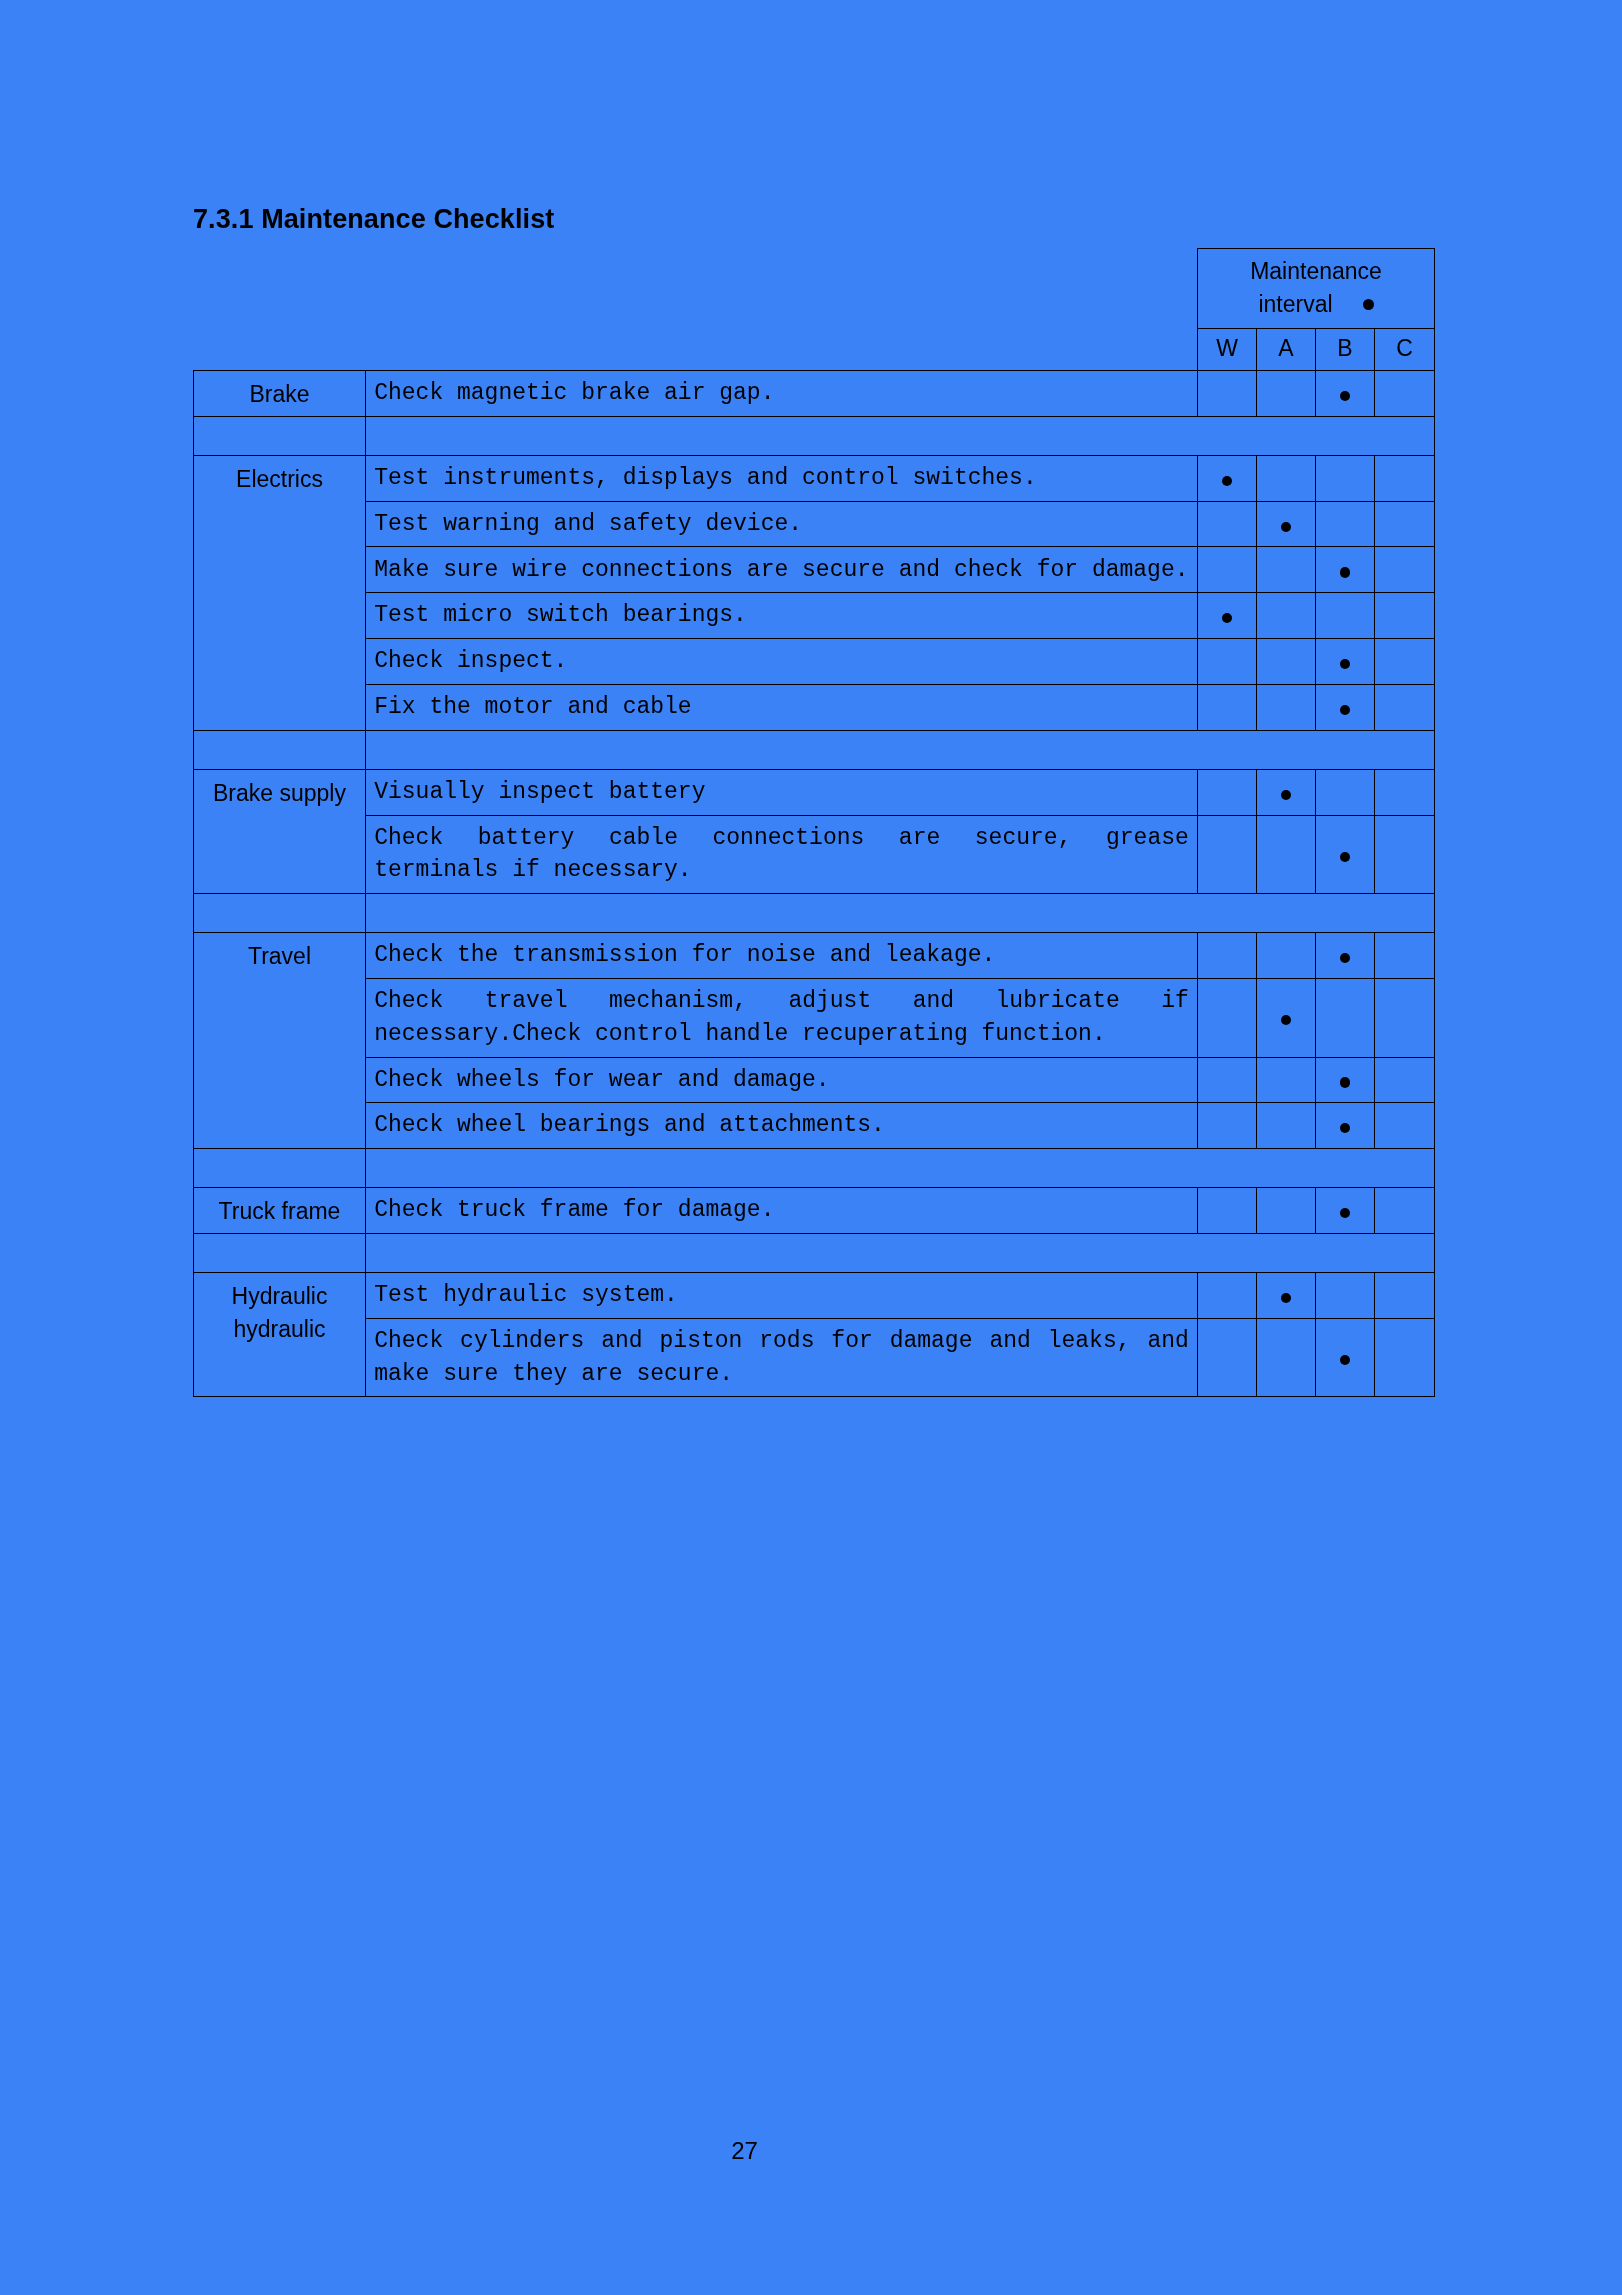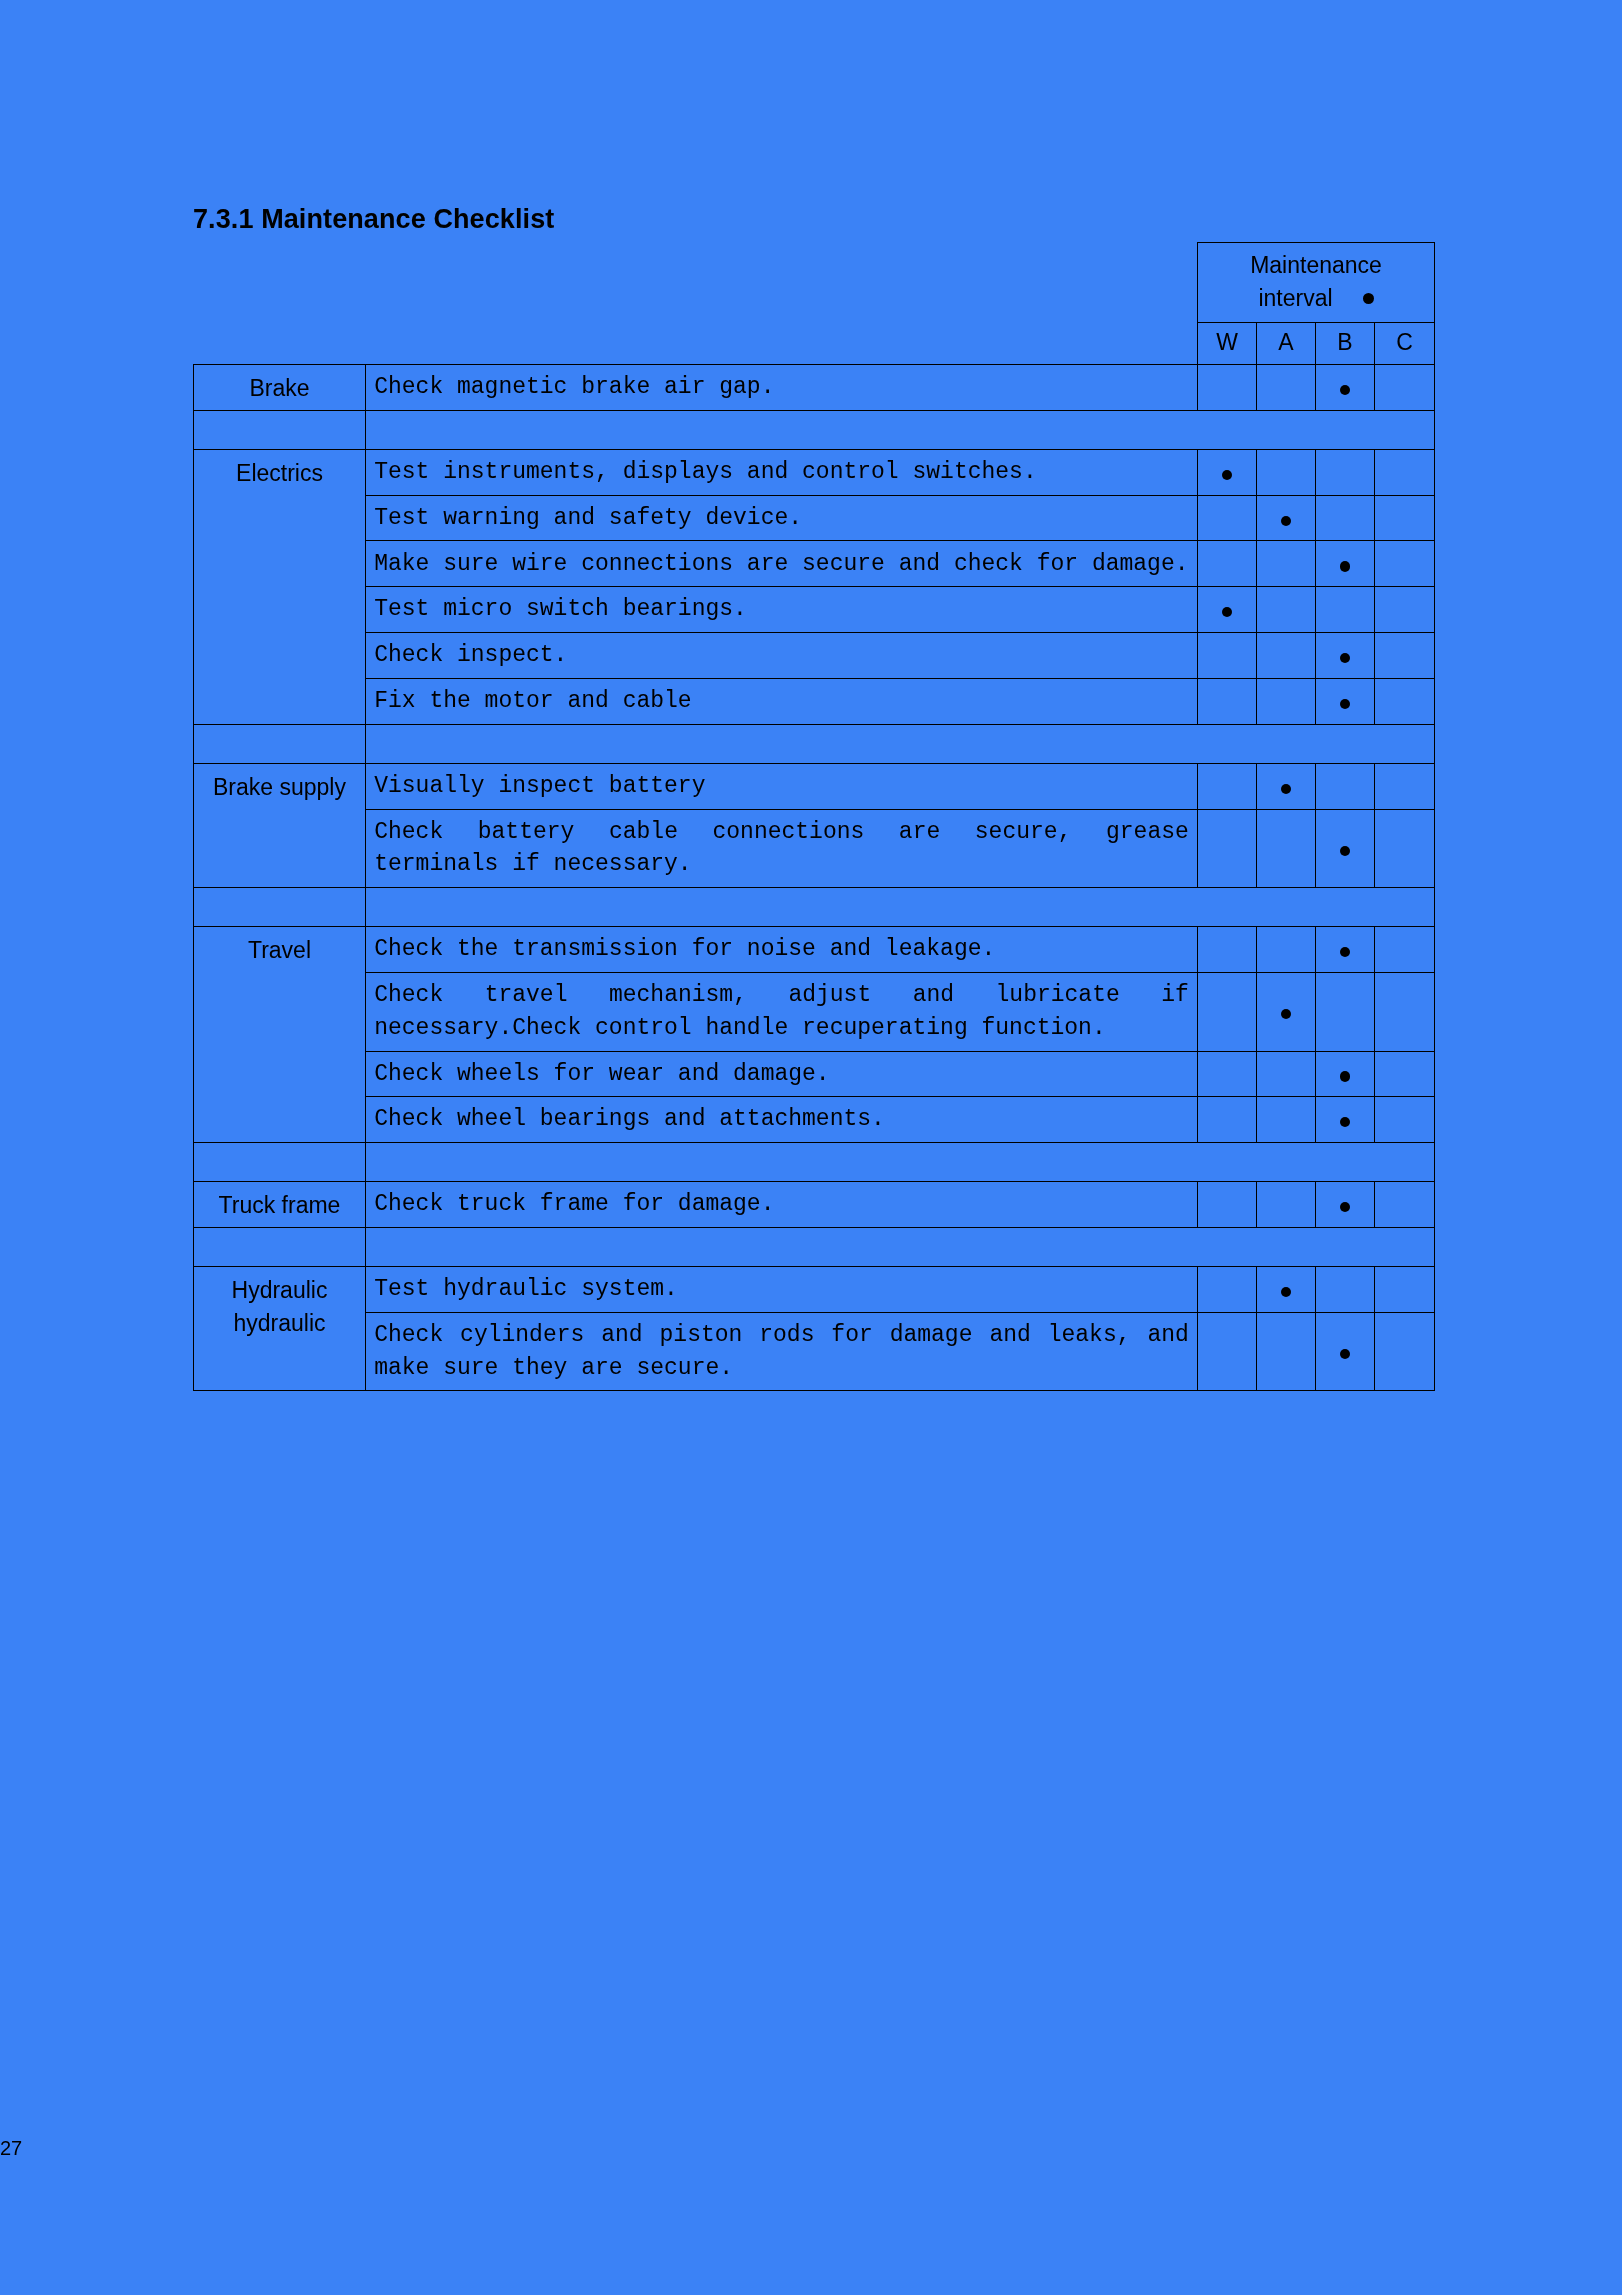--- a/index.html
+++ b/index.html
@@ -32,21 +32,21 @@
     font-size: 27px;
     font-weight: bold;
     letter-spacing: 0.1px;
     white-space: nowrap;
   }
 
   
   .checklist {
     position: absolute;
     left: 193px;
-    top: 242px;
+    top: 248px;
     width: 1239px;
     border-collapse: collapse;
     table-layout: fixed;
     font-size: 23px;
   }
   .checklist td {
     border: 1.4px solid #000;
     padding: 0;
     vertical-align: top;
     font-size: 23px;
@@ -119,22 +119,22 @@
   
   tr.spacer td { height: 38px; }
   tr.spacer td.task-span { }
 
   
   .page-number {
     position: absolute;
     left: 0;
     top: 2137px;
     width: 1489px;
-    text-align: left;
-    font-size: 20px;
+    text-align: center;
+    font-size: 24px;
   }
 </style>
 </head>
 <body>
 
 <div class="page">
 
   <div class="heading">7.3.1 Maintenance Checklist</div>
 
   <table class="checklist">

